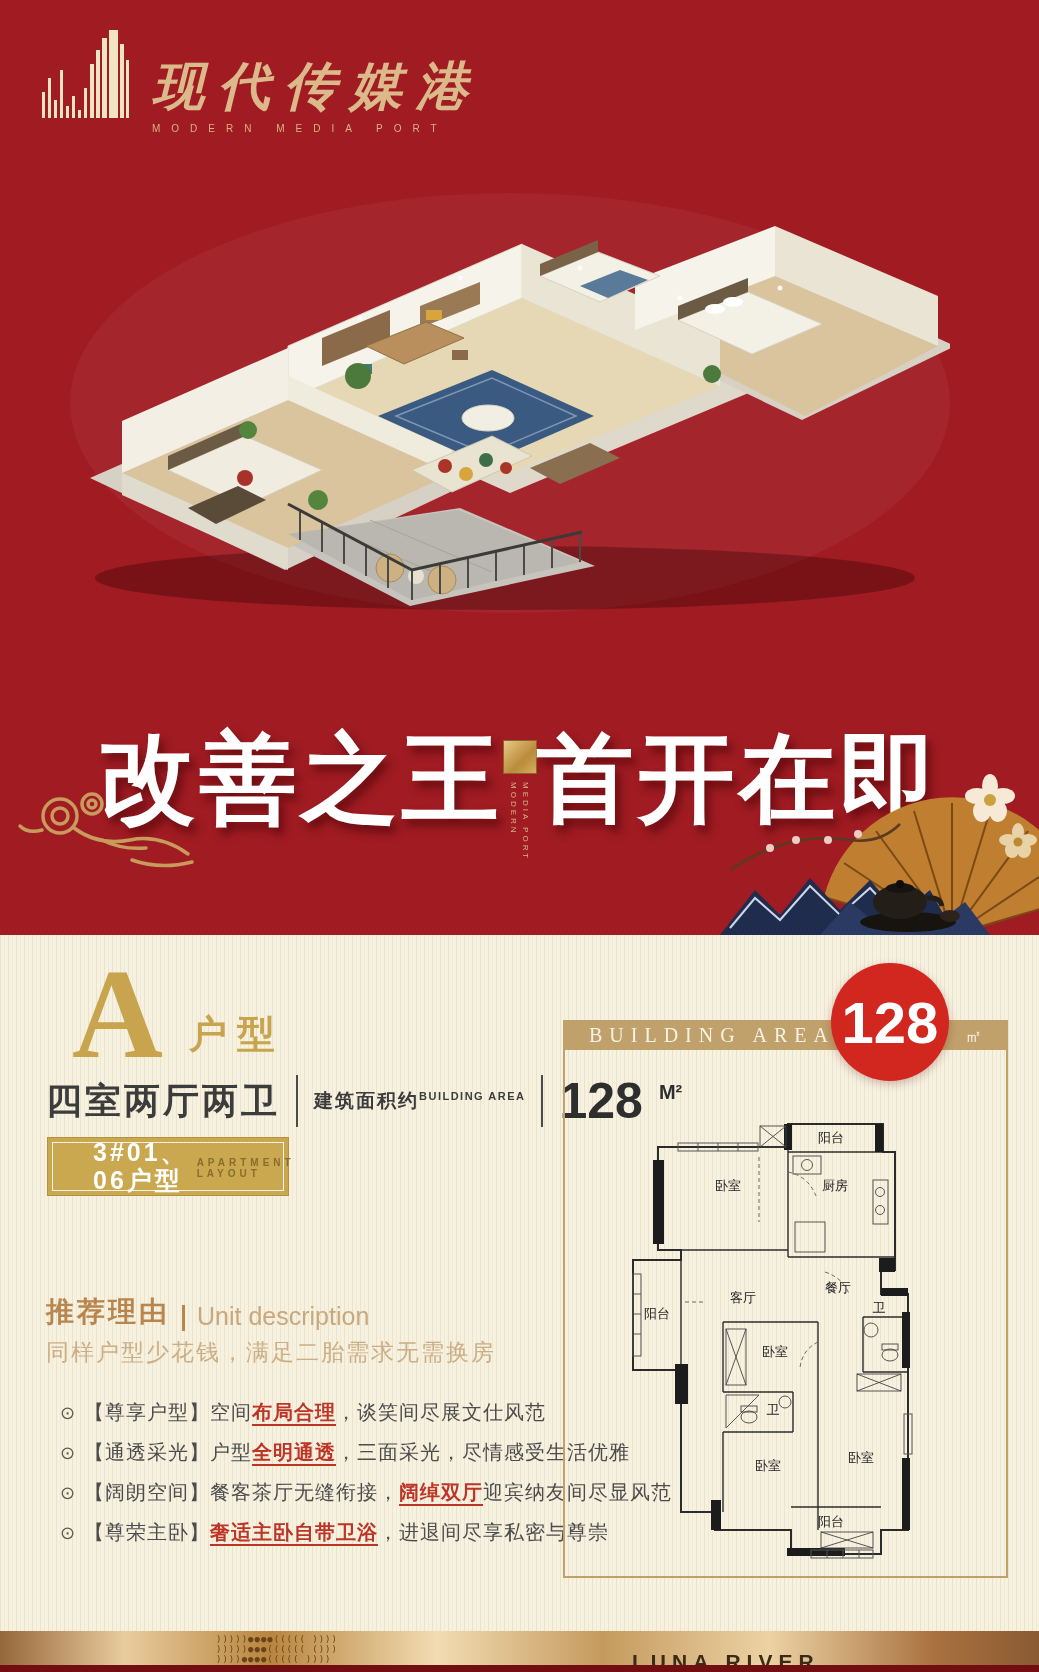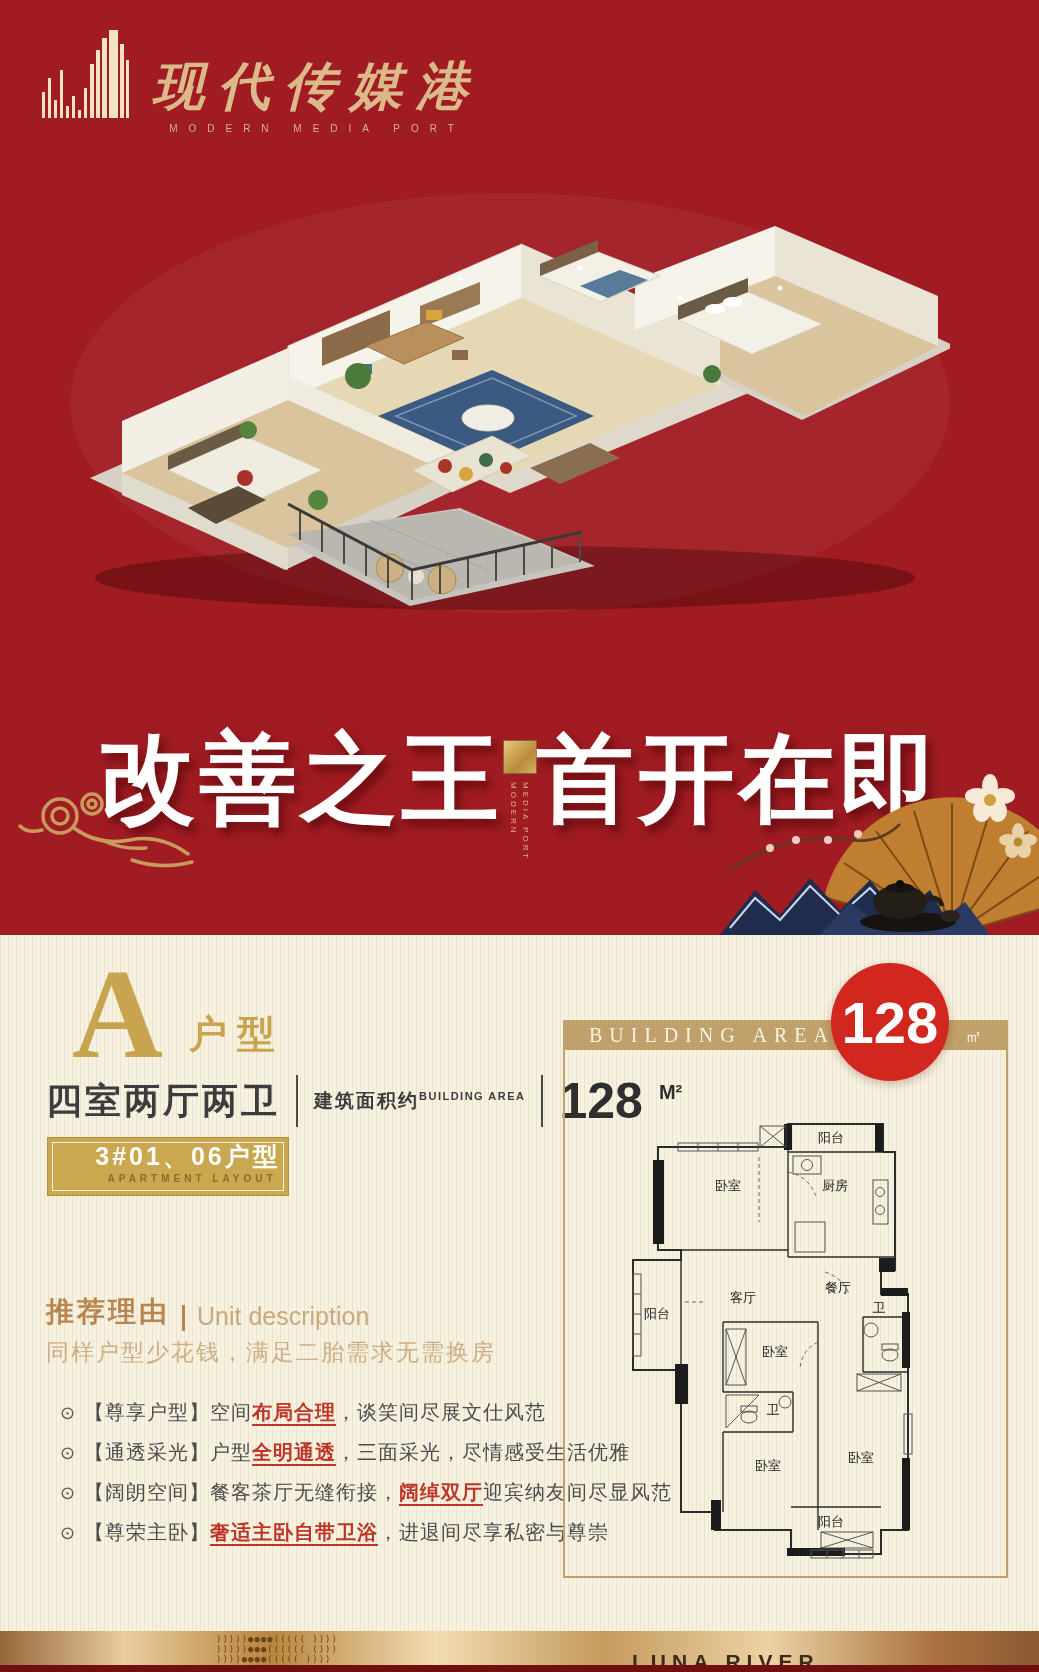--- a/index.html
+++ b/index.html
@@ -1,21 +1,21 @@
 <!DOCTYPE html>
 <html><head>
 <meta charset="utf-8">
 <style>
   html,body{margin:0;padding:0;}
   body{font-family:"Liberation Sans",sans-serif;}
   .poster{position:relative;width:1039px;height:1672px;overflow:hidden;background:#f7f1e1;}
 
   
   .red-section{position:absolute;top:0;left:0;width:1039px;height:935px;background:#a01b22;}
-  .brand{position:absolute;top:30px;left:42px;display:flex;align-items:flex-end;gap:18px;text-align:center;}
+  .brand{position:absolute;top:30px;left:42px;display:flex;align-items:flex-end;gap:18px;}
   .brand-bars{display:block;}
   .brand-text{display:flex;flex-direction:column;}
   .brand-cn{font-size:52px;font-weight:bold;font-style:italic;color:#dcb98a;letter-spacing:14px;line-height:1;font-family:"Liberation Serif",serif;}
   .brand-en{margin-top:10px;font-size:10px;color:#d7b486;letter-spacing:11px;}
 
   .headline{position:absolute;top:728px;left:0;width:1039px;display:flex;justify-content:center;align-items:flex-start;gap:0;}
   .hl-text{font-size:97px;font-weight:900;color:#ffffff;letter-spacing:4px;line-height:1.05;
            font-family:"Liberation Sans",sans-serif;text-shadow:5px 7px 8px rgba(55,0,0,.5);}
   .hl-divider{display:flex;flex-direction:column;align-items:center;margin-top:12px;}
   .hl-seal{width:34px;height:34px;background:linear-gradient(135deg,#e9cc8a,#b98b3a 60%,#d9b268);box-shadow:0 0 0 1px #8a6428 inset;}
@@ -34,21 +34,21 @@
   .rooms-row{position:absolute;left:46px;top:140px;display:flex;align-items:center;gap:16px;}
   .rooms-text{font-size:36px;font-weight:bold;color:#3c3c3c;letter-spacing:3px;}
   .v-div{width:2px;height:52px;background:#4a4a4a;}
   .area-stack{display:flex;flex-direction:row;line-height:1.15;}
   .area-cn{font-size:19px;font-weight:bold;color:#3c3c3c;letter-spacing:2px;}
   .area-en{font-size:11px;font-weight:bold;color:#3c3c3c;letter-spacing:1.5px;}
   .area-num{font-size:50px;font-weight:bold;color:#2e2e2e;line-height:1;}
   .area-unit{font-size:20px;font-weight:bold;color:#2e2e2e;align-self:flex-start;margin-top:6px;}
 
   .apt-btn{position:absolute;left:48px;top:203px;width:240px;height:57px;background:#c9a850;box-shadow:0 0 0 1px #b3923e;}
-  .apt-btn-inner{position:absolute;inset:4px;border:1px solid rgba(255,255,255,.85);display:flex;flex-direction:column;align-items:center;justify-content:flex-start;padding-left:40px;}
+  .apt-btn-inner{position:absolute;inset:4px;border:1px solid rgba(255,255,255,.85);display:flex;flex-direction:row;align-items:center;justify-content:space-between;padding-left:40px;}
   .apt-no{font-size:25px;font-weight:bold;color:#ffffff;letter-spacing:3px;line-height:1.1;}
   .apt-en{font-size:10px;font-weight:bold;color:#8a6d2e;letter-spacing:4px;margin-top:2px;margin-left:8px;}
 
   .desc-title{position:absolute;left:46px;top:358px;display:flex;align-items:flex-end;gap:12px;}
   .desc-cn{font-size:28px;font-weight:bold;color:#b9854f;letter-spacing:3px;}
   .desc-bar{width:3px;height:26px;background:#b9854f;}
   .desc-en{font-size:25px;color:#c8a87d;}
   .desc-sub{position:absolute;left:46px;top:402px;font-size:23px;color:#ccae85;letter-spacing:2px;}
 
   .bullets{position:absolute;left:44px;top:448px;margin:16px;padding:0;list-style:none;}

